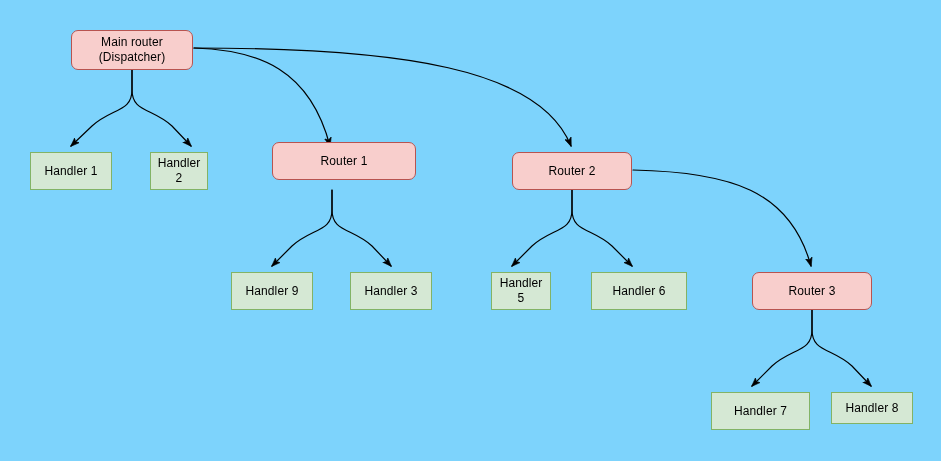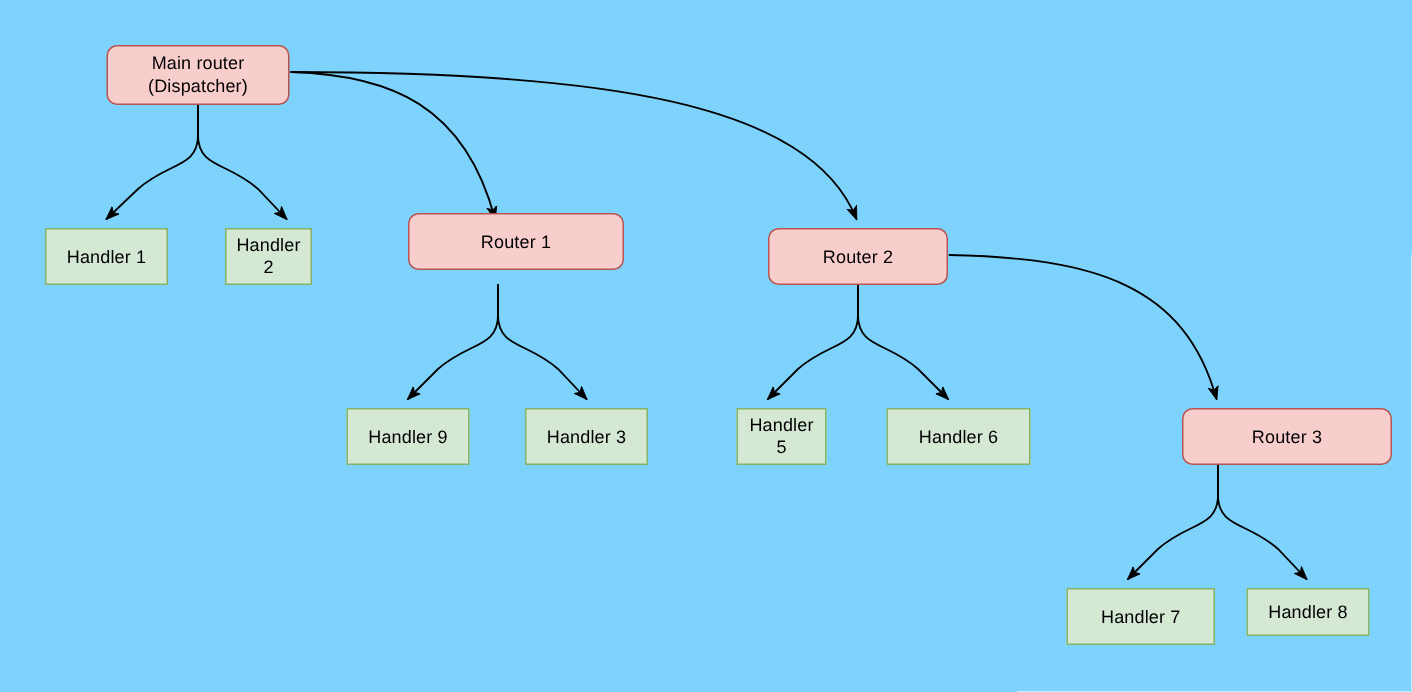--- a/index.html
+++ b/index.html
@@ -114,21 +114,21 @@
   </div>
 
   <div class="node node-handler" style="left: 471px; top: 272px; width: 60px; height: 38px; margin-left: 20px;">
     <span class="node-label">Handler 5</span>
   </div>
 
   <div class="node node-handler" style="left: 591px; top: 272px; width: 96px; height: 38px;">
     <span class="node-label">Handler 6</span>
   </div>
 
-  <div class="node node-router" style="left: 788px; top: 272px; width: 140px; height: 38px; align-items: center;">
+  <div class="node node-router" style="left: 752px; top: 272px; width: 120px; height: 38px; align-items: center;">
     <span class="node-label">Router 3</span>
   </div>
 
   <div class="node node-handler" style="left: 711px; top: 392px; width: 99px; height: 38px;">
     <span class="node-label">Handler 7</span>
   </div>
 
   <div class="node node-handler" style="left: 831px; top: 392px; width: 82px; height: 32px;">
     <span class="node-label">Handler 8</span>
   </div>

